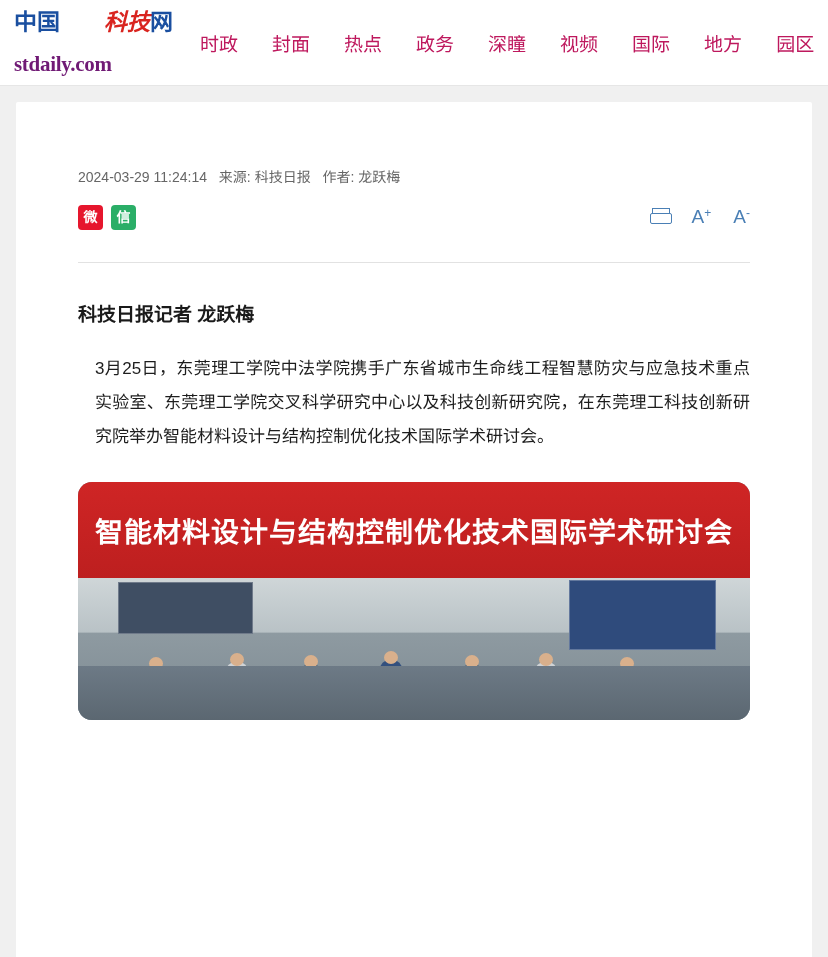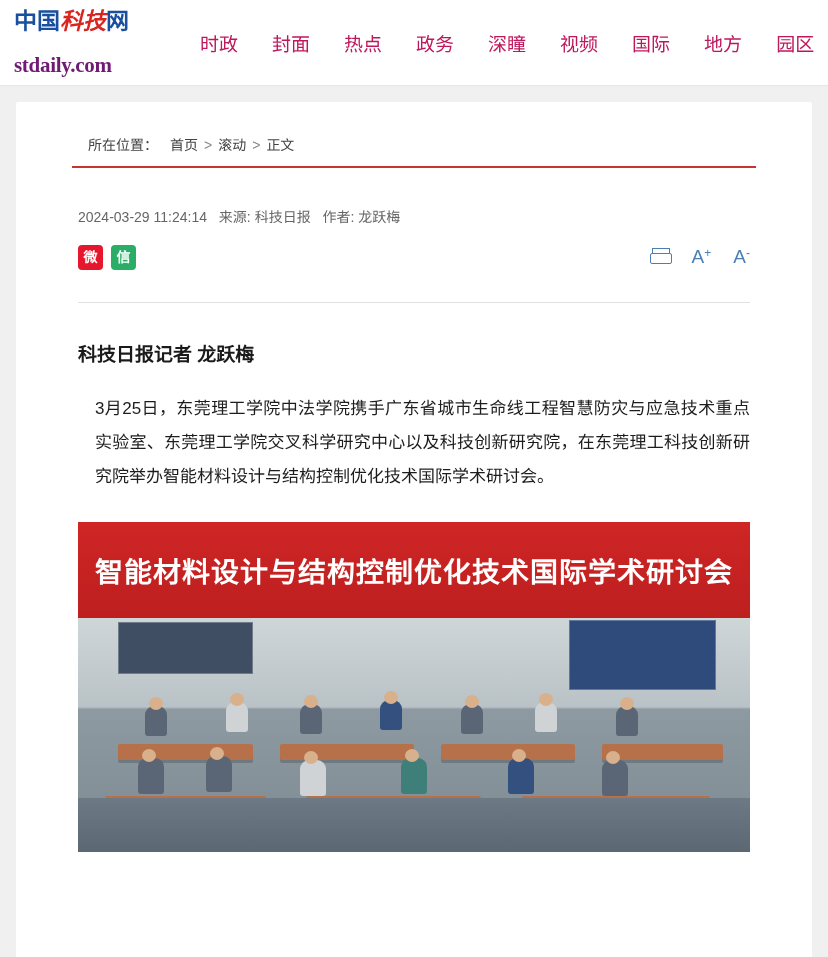--- a/index.html
+++ b/index.html
@@ -34,21 +34,21 @@
     line-height: 1.0;
     user-select: none;
   }
   .logo-cn {
     font-size: 23px;
     font-weight: bold;
     letter-spacing: 0px;
     white-space: nowrap;
   }
   .logo-cn .blue { color: #1a4fa0; }
-  .logo-cn .red  { color: #d9241f; font-family: Liberation Mono, monospace; font-style: italic; }
+  .logo-cn .red  { color: #d9241f; font-family: Liberation Sans, sans-serif; font-style: italic; padding-left: 44px; }
   .logo-cn .blue2 { color: #1a4fa0; }
   .logo-en {
     font-size: 21px;
     color: #701a75;
     font-weight: bold;
     margin-top: 20px;
     font-family: "Liberation Serif", serif;
     letter-spacing: -0.3px;
   }
   .main-nav {
@@ -185,24 +185,25 @@
     line-height: 2.0;
     color: #1d1d1d;
     text-align: justify;
   }
 
   .figure {
     margin: 28px 6px 0 6px;
   }
   .photo {
     width: 100%;
-    height: 330px;
+    height: 238px;
     position: relative;
     overflow: hidden;
     background: #6e7d8c;
+    border-radius: 14px;
   }
   .banner {
     position: absolute;
     top: 0; left: 0; right: 0;
     height: 96px;
     background: linear-gradient(180deg,#cf2525 0%, #bd1f1f 100%);
     display: flex;
     align-items: center;
     justify-content: center;
   }
@@ -279,23 +280,20 @@
     <a href="#">国际</a>
     <a href="#">地方</a>
     <a href="#">园区</a>
 
   </nav>
 </div>
 
 <div class="page-wrap">
   <div class="article-card">
 
-    <div class="breadcrumb">
-      <span class="bc-label">所在位置：</span><a href="#">首页</a><span class="sep">&gt;</span><a href="#">滚动</a><span class="sep">&gt;</span><a href="#" class="current">正文</a>
-    </div>
 
 
     <div class="meta-line">
       <span>2024-03-29 11:24:14</span>
       <span>来源: 科技日报</span>
       <span>作者: 龙跃梅</span>
     </div>
 
     <div class="tool-row">
       <div class="share-icons">

